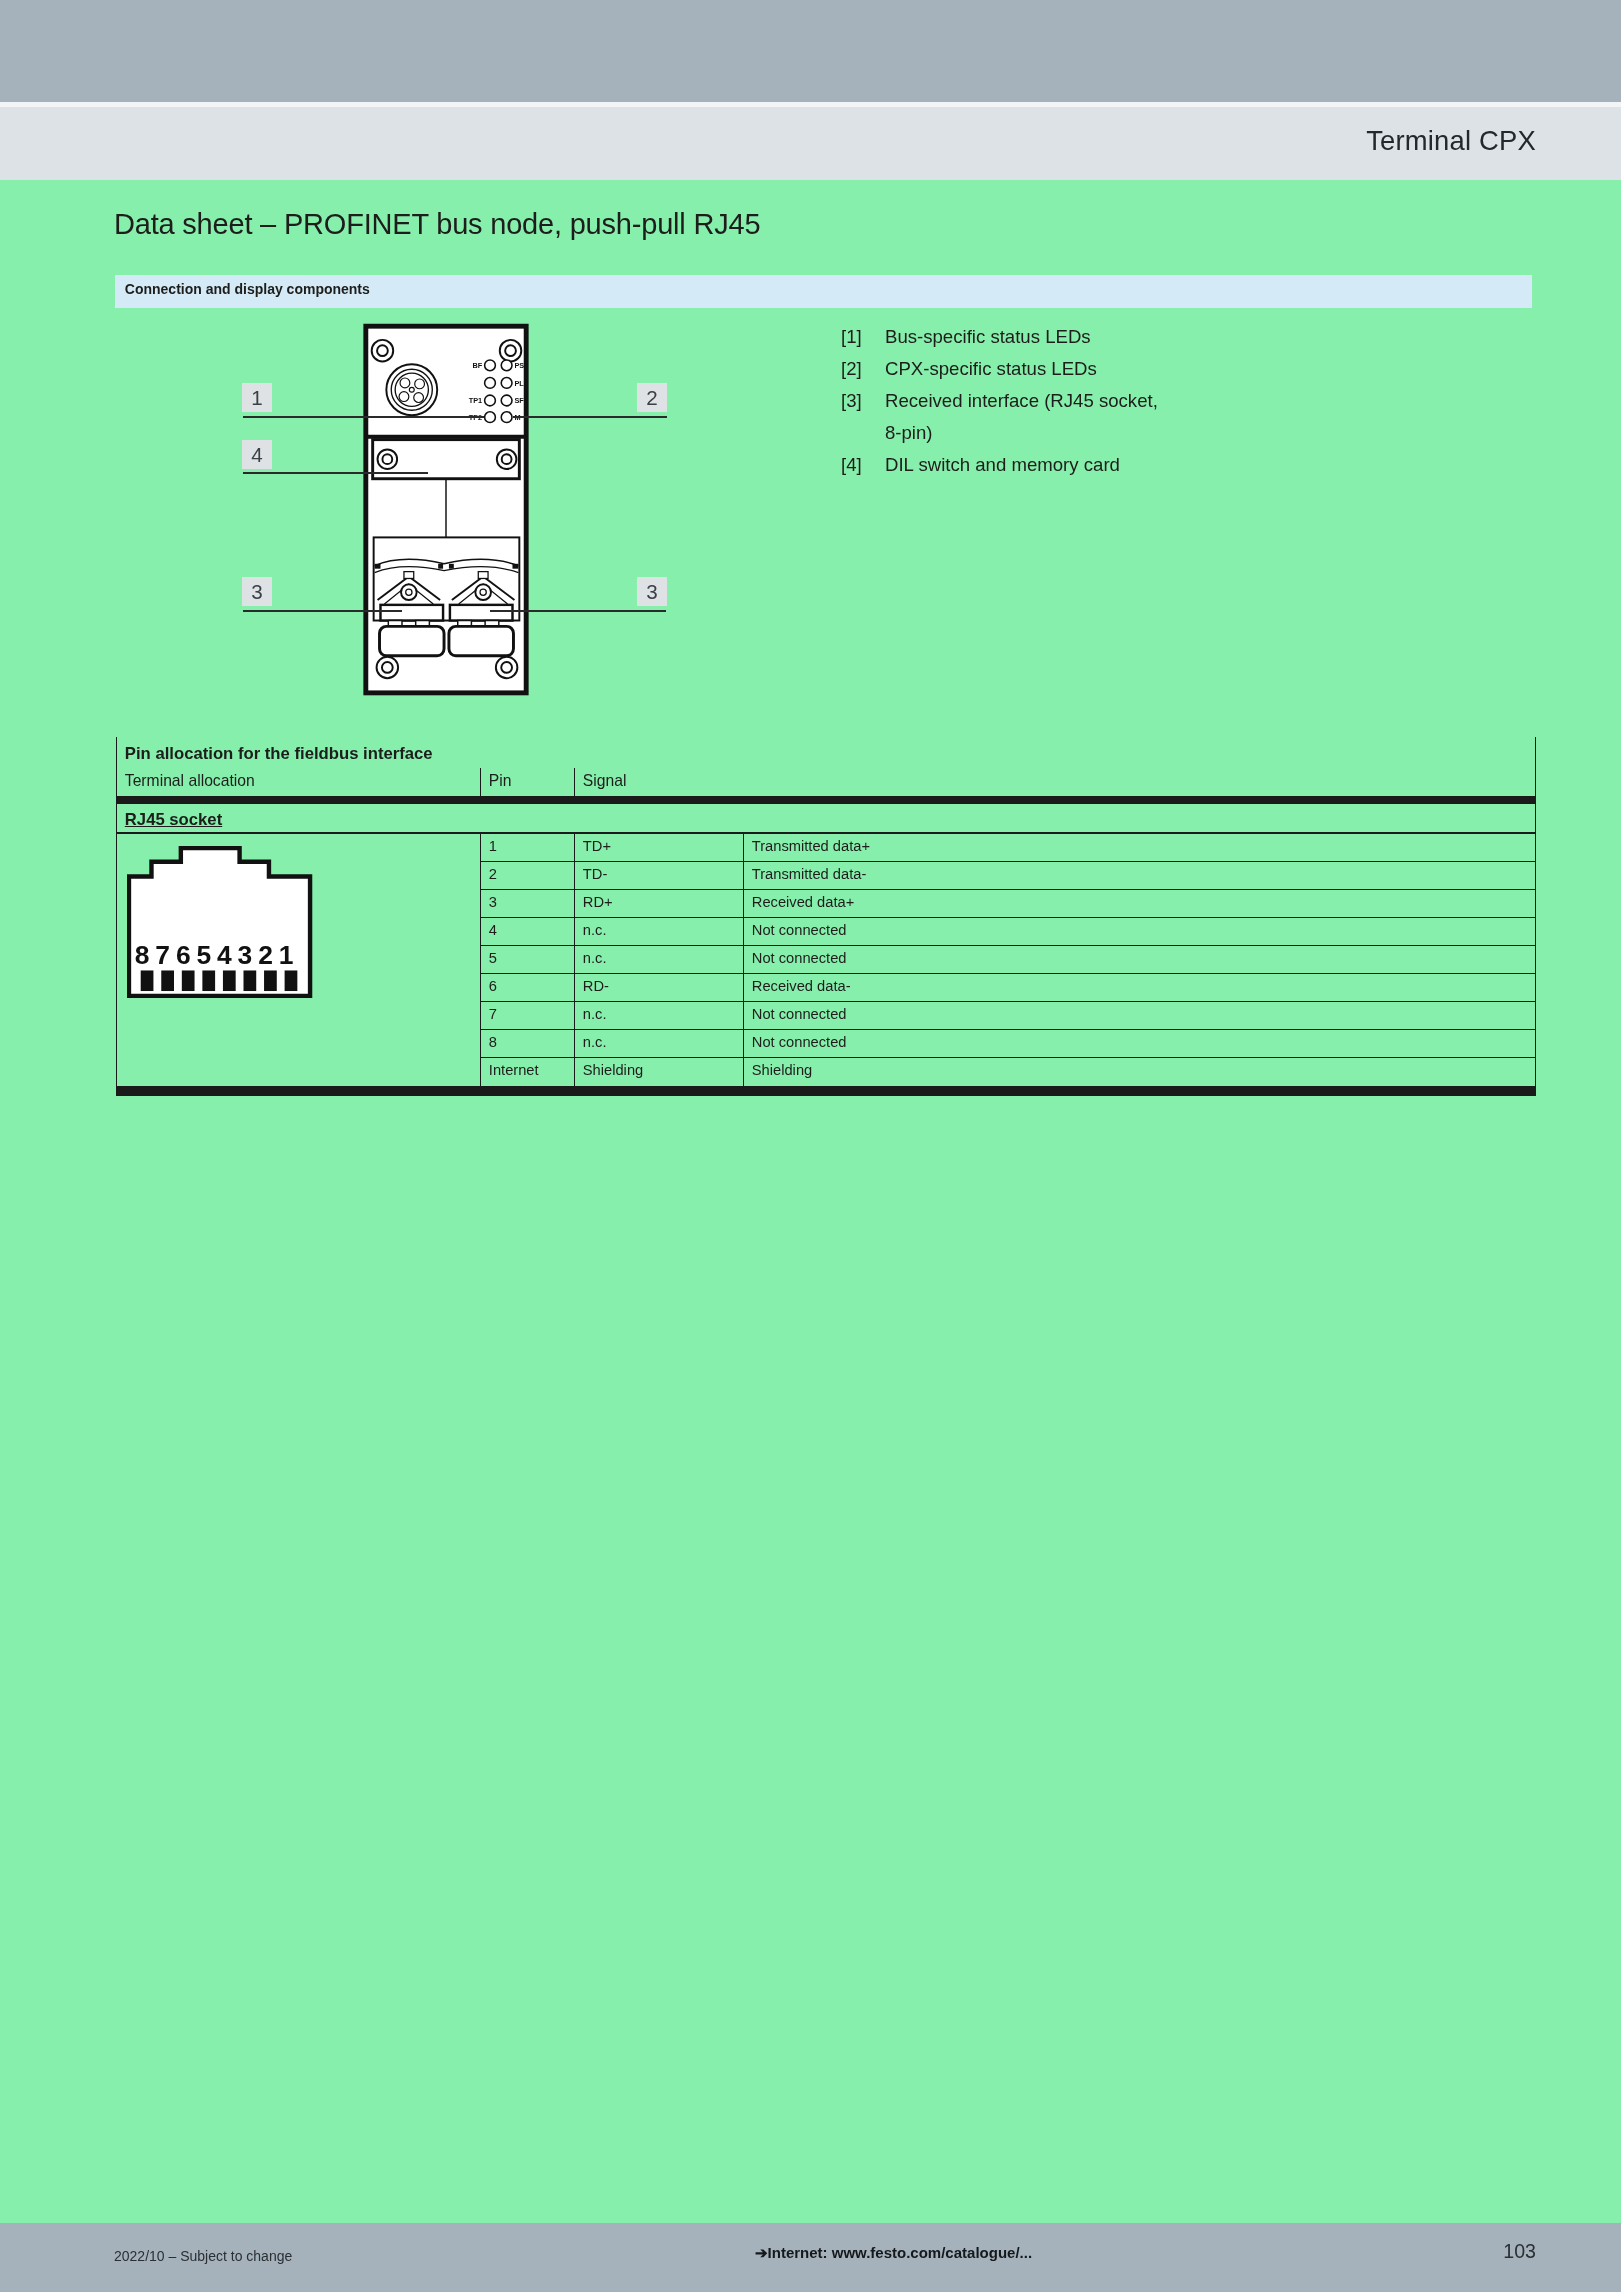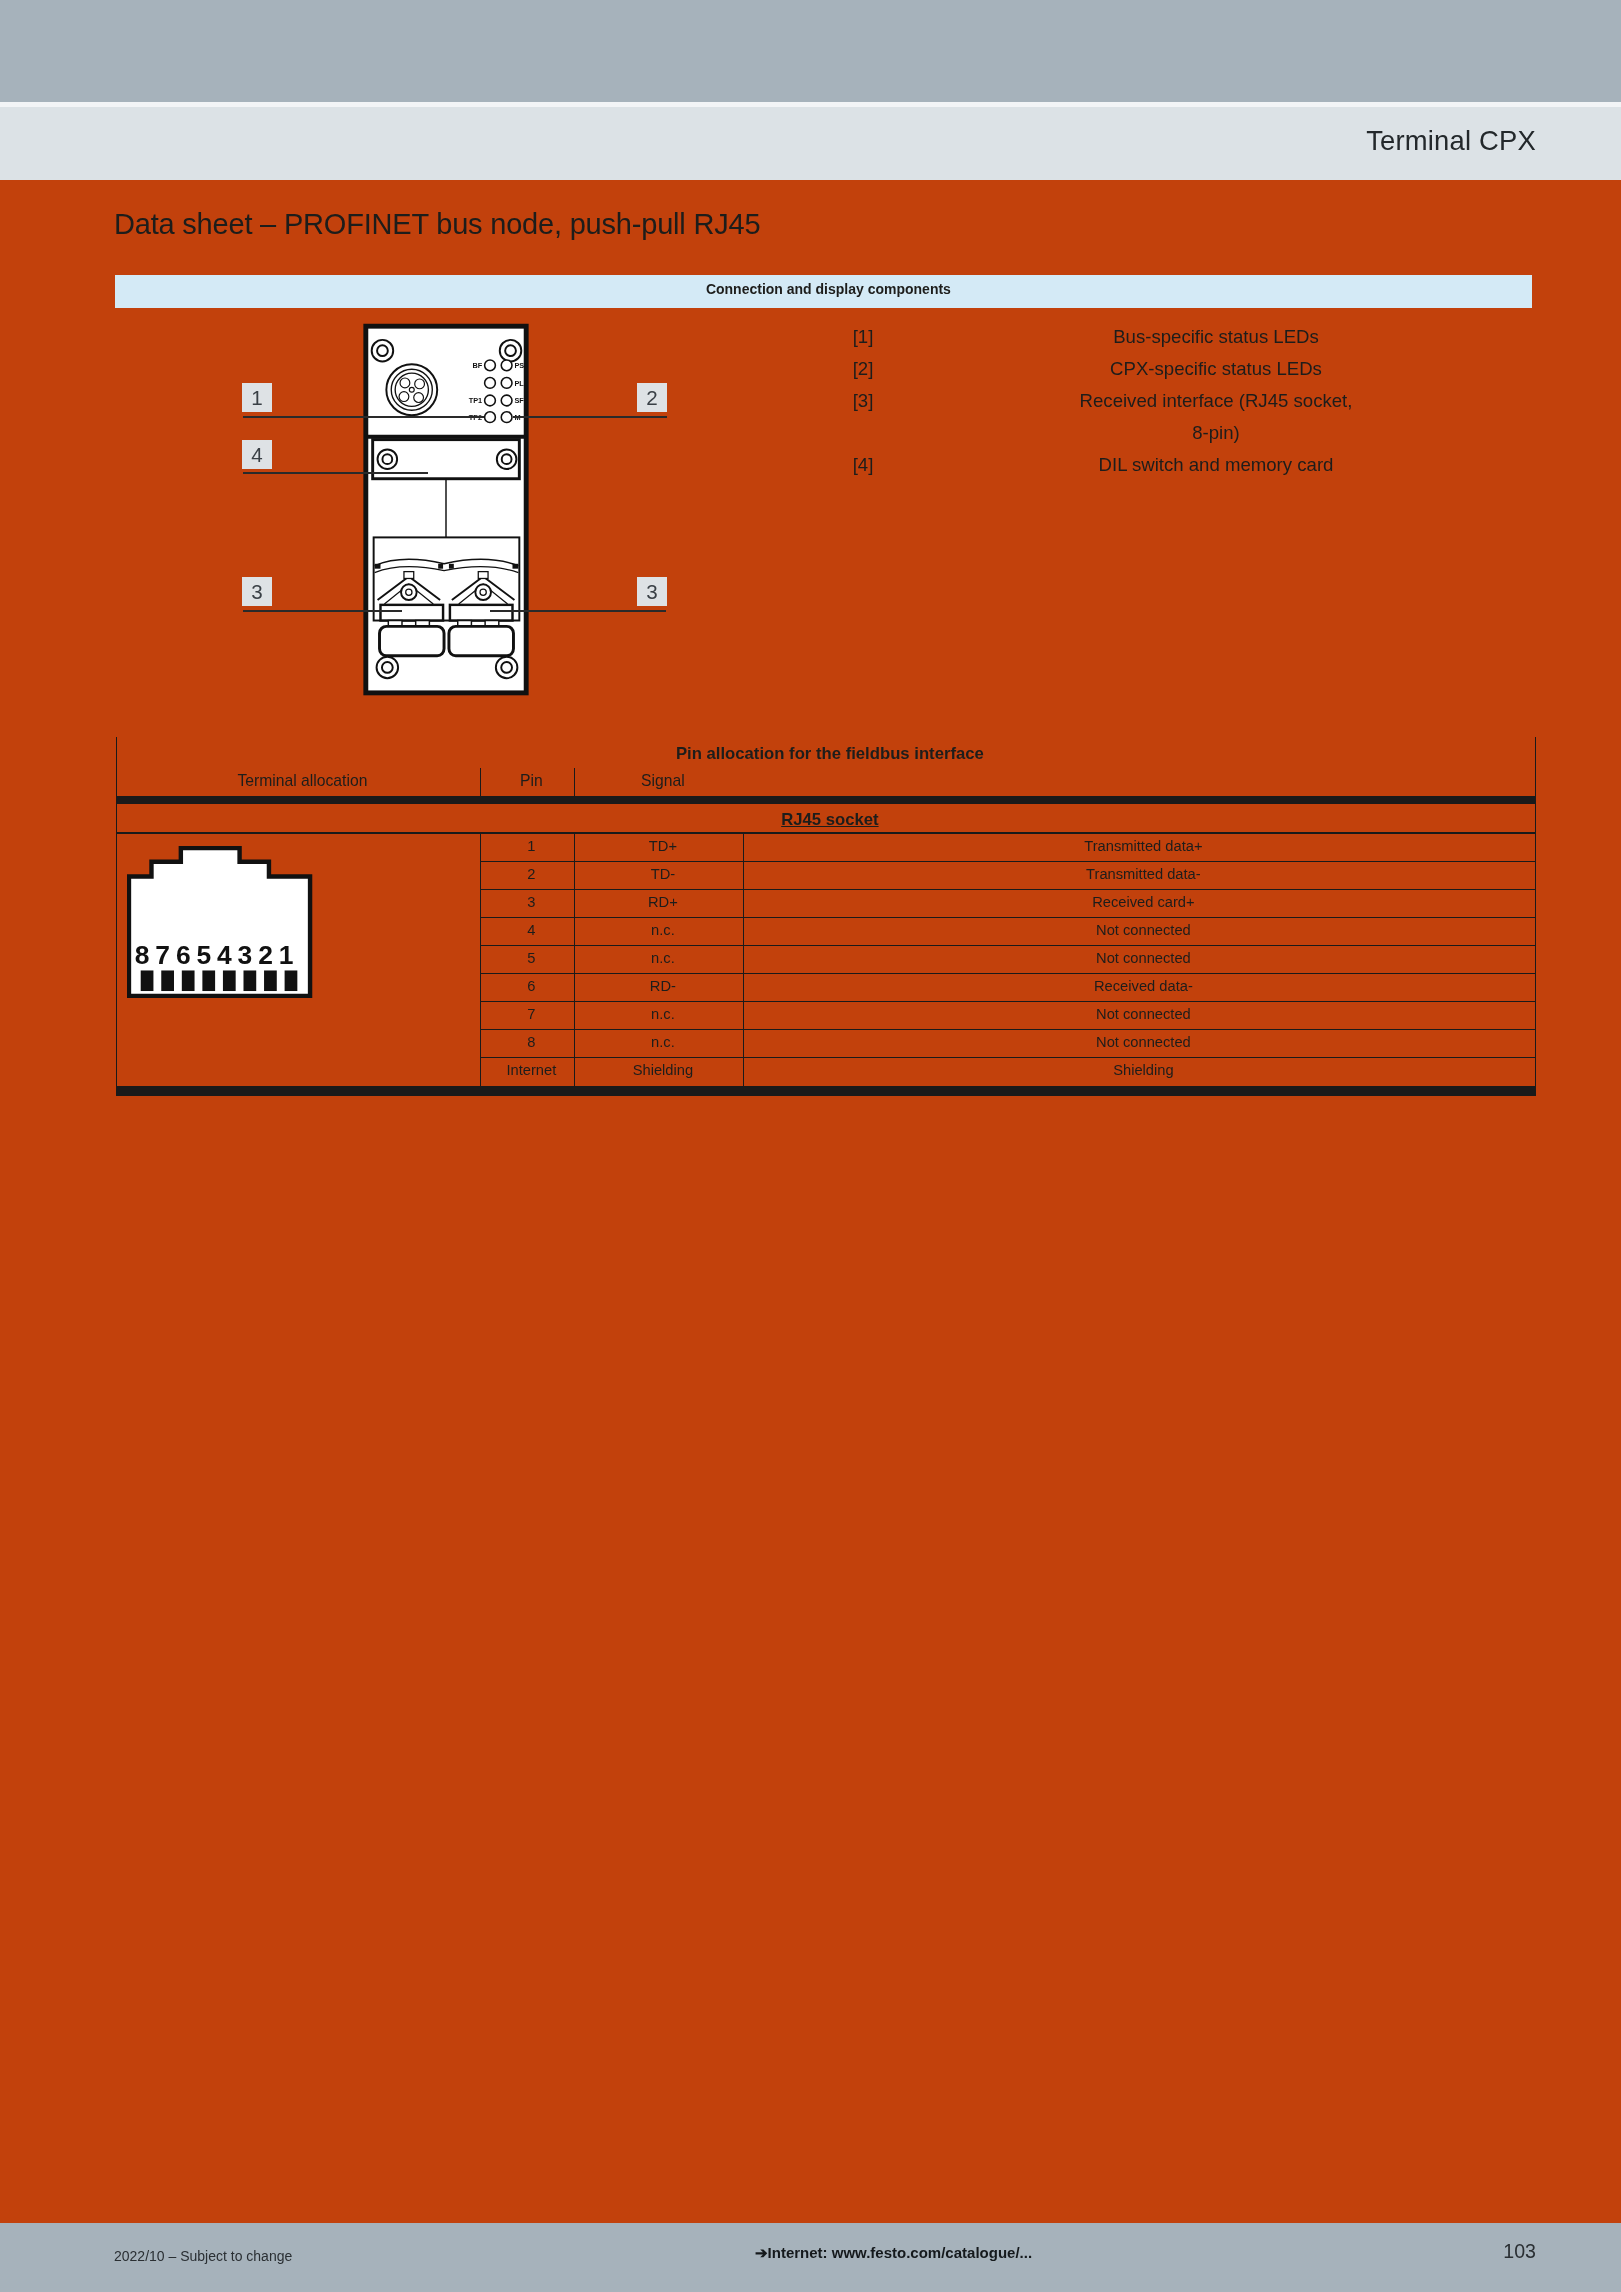--- a/index.html
+++ b/index.html
@@ -1,17 +1,17 @@
 <!DOCTYPE html>
 <html><head>
 <meta charset="utf-8">
 <style>
   html,body{margin:0;padding:0;background:#e9e9e9;}
-  .page{position:relative;width:1621px;height:2293px;background:#c2410c;overflow:hidden;
-        font-family:"Liberation Sans",sans-serif;color:#1d1d1b;text-align:center;}
+  .page{position:relative;width:1621px;height:2293px;background:#86efac;overflow:hidden;
+        font-family:"Liberation Sans",sans-serif;color:#1d1d1b;}
   .abs{position:absolute;}
   
   .band-top{left:0;top:0;width:1621px;height:102px;background:#a6b2bb;}
   .band-gap{left:0;top:102px;width:1621px;height:4.9px;background:#f2f4f6;}
   .band-sub{left:0;top:107px;width:1621px;height:73px;background:#dce2e6;}
   .hdr-right{position:absolute;right:85px;top:17.6px;font-size:27.4px;color:#23282b;letter-spacing:0.2px;}
   .doc-title{left:114px;top:208px;font-size:29px;font-weight:500;letter-spacing:-0.2px;}
   .section-bar{left:115px;top:275px;width:1417px;height:33px;background:#d4eaf6;}
   .section-bar span{display:block;padding:5.9px 0 0 9.8px;font-size:14px;font-weight:700;}
   
@@ -236,21 +236,21 @@
       <div class="trow">
         <div class="c c-term"></div>
         <div class="c c-pin">2</div>
         <div class="c c-sig">TD-</div>
         <div class="c c-des">Transmitted data-</div>
       </div>
       <div class="trow">
         <div class="c c-term"></div>
         <div class="c c-pin">3</div>
         <div class="c c-sig">RD+</div>
-        <div class="c c-des">Received card+</div>
+        <div class="c c-des">Received data+</div>
       </div>
       <div class="trow">
         <div class="c c-term"></div>
         <div class="c c-pin">4</div>
         <div class="c c-sig">n.c.</div>
         <div class="c c-des">Not connected</div>
       </div>
       <div class="trow">
         <div class="c c-term"></div>
         <div class="c c-pin">5</div>

